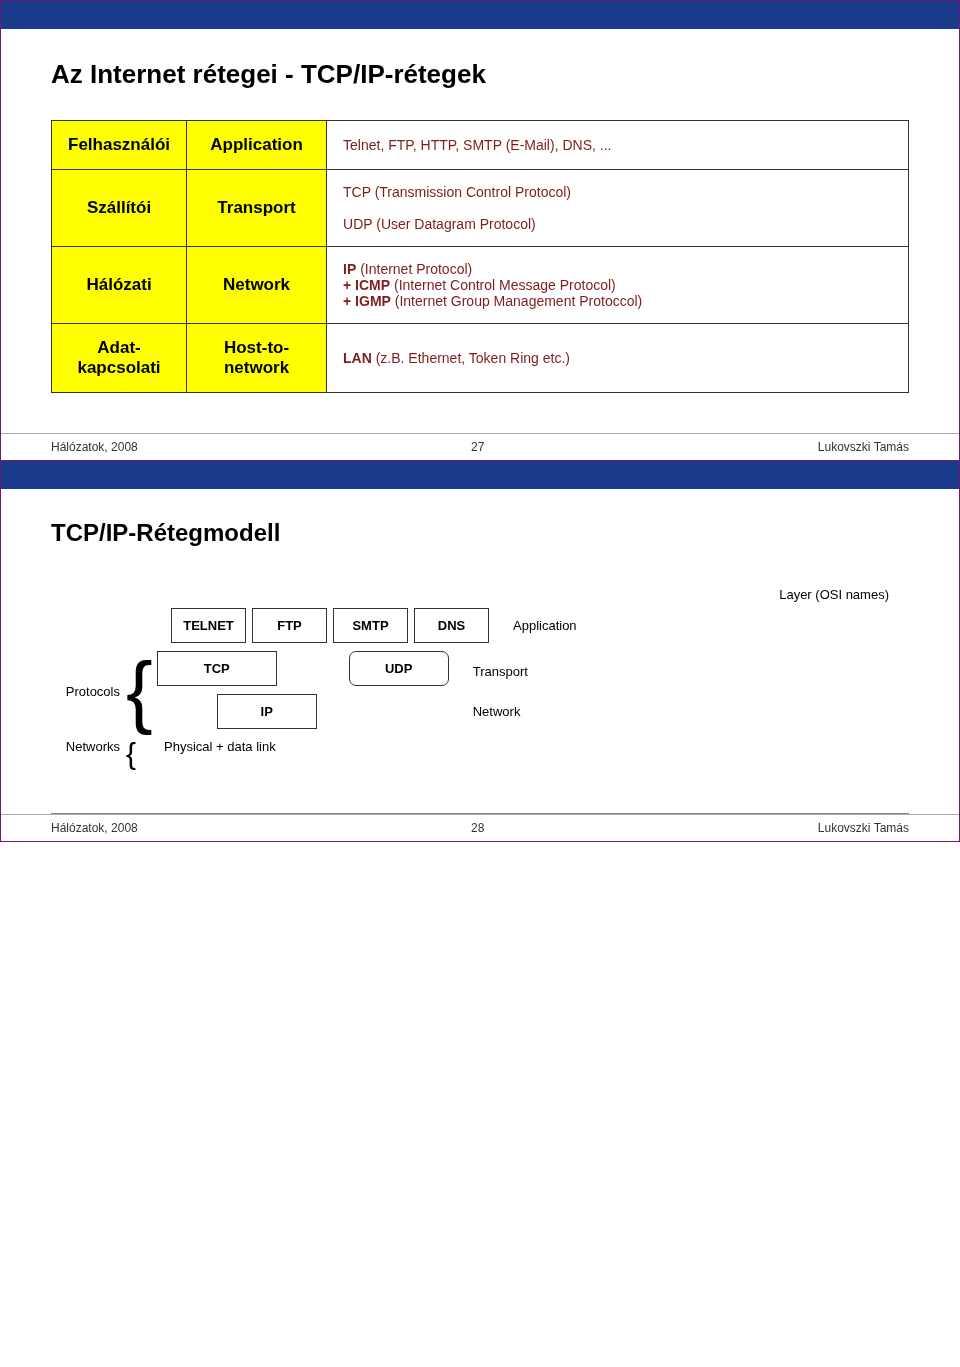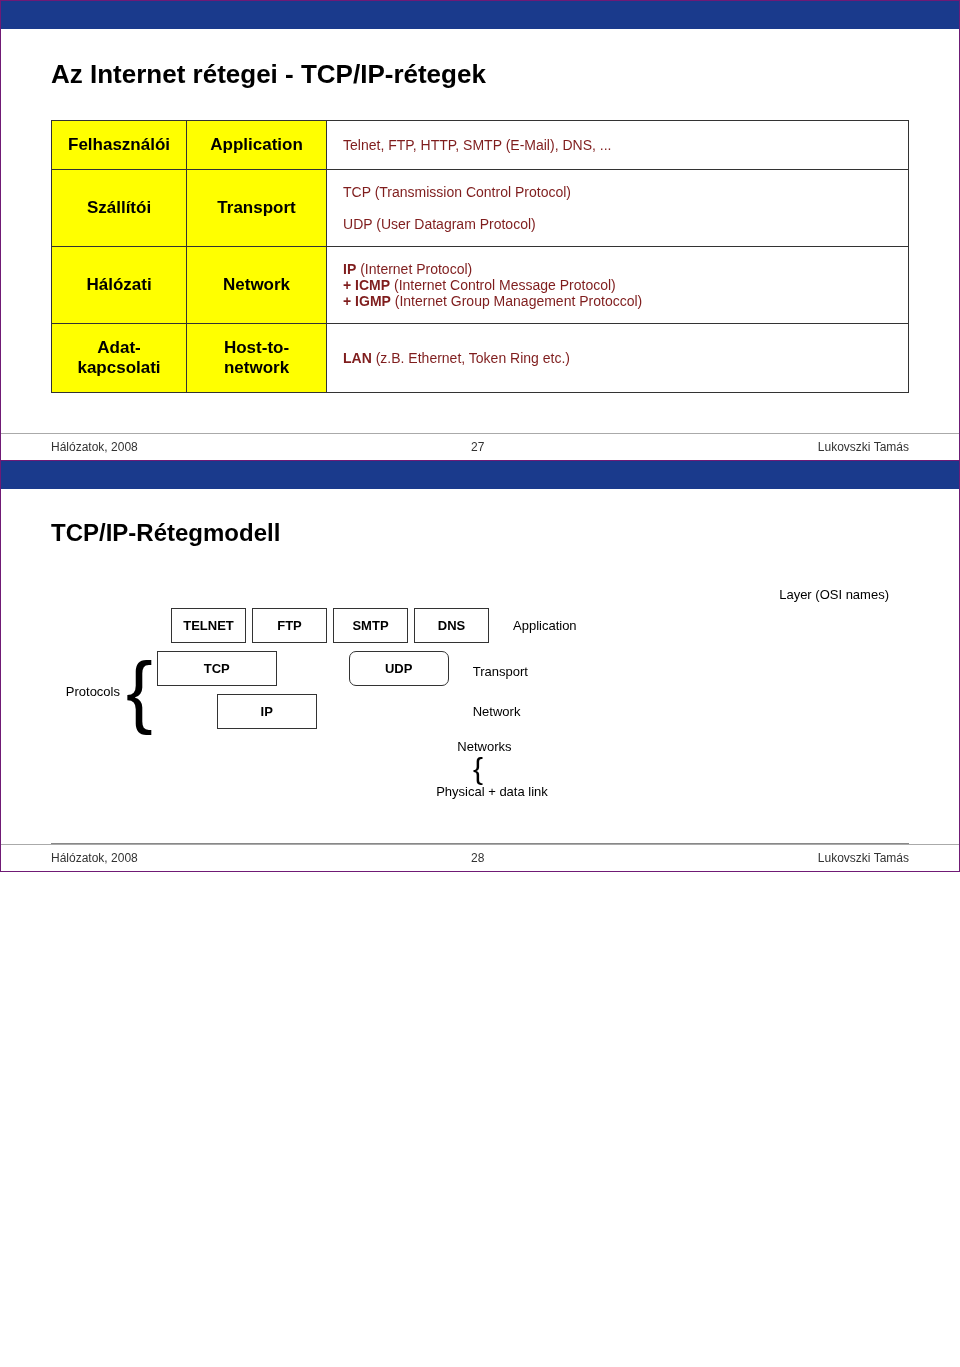--- a/index.html
+++ b/index.html
@@ -266,21 +266,21 @@
             <div class="pbox" style="min-width:100px; margin-left:60px;"><span>IP</span></div>
           </div>
         </div>
 
         <div style="display:flex; flex-direction:column; justify-content:space-around; margin-left:24px;">
           <div style="font-size:13px;">Transport</div>
           <div style="font-size:13px;">Network</div>
         </div>
       </div>
 
-      <div style="display:flex; align-items:center; margin-bottom: 8px; flex-direction: column;">
+      <div style="display:flex; margin-bottom: 8px;">
         <div style="font-size:13px; width:75px; text-align:right; padding-right:6px;">Networks</div>
         <div style="font-size:30px; line-height:1; color:#000; margin-right:4px;">{</div>
         <div style="font-size:13px; margin-left:24px; min-width:90px;">Physical + data link</div>
       </div>
 
     </div>
   </div>
   <div class="slide-divider"></div>
   <div class="slide-footer">
     <span>Hálózatok, 2008</span>

